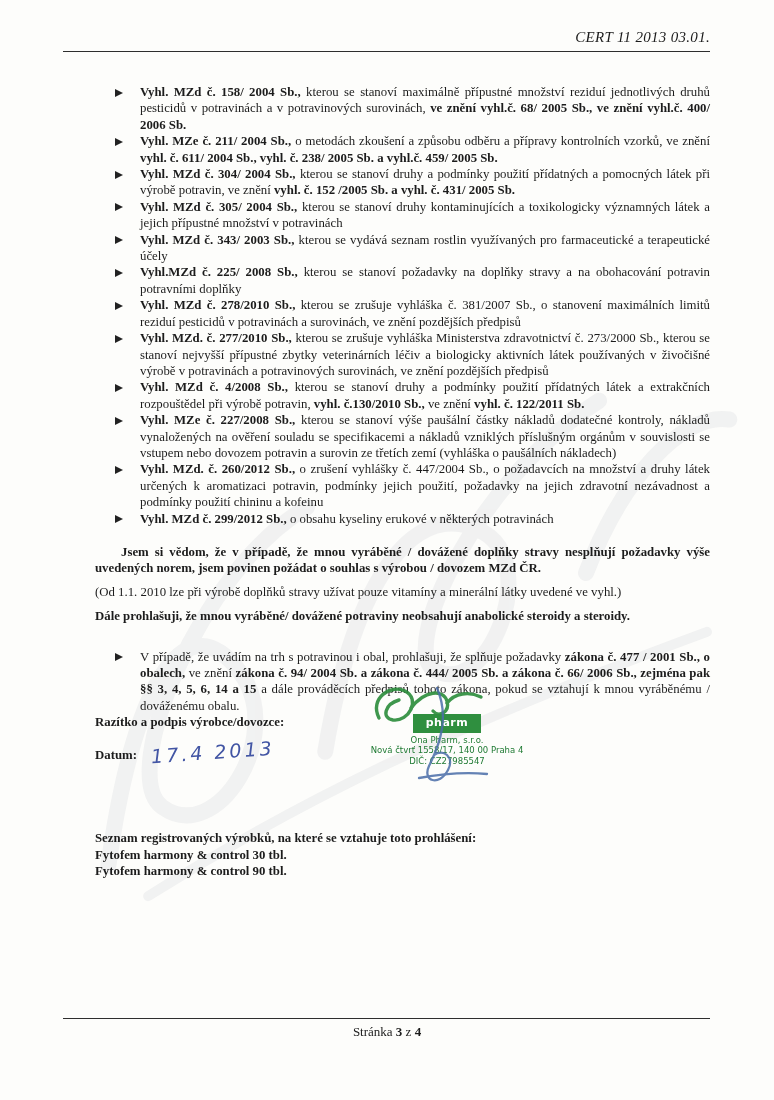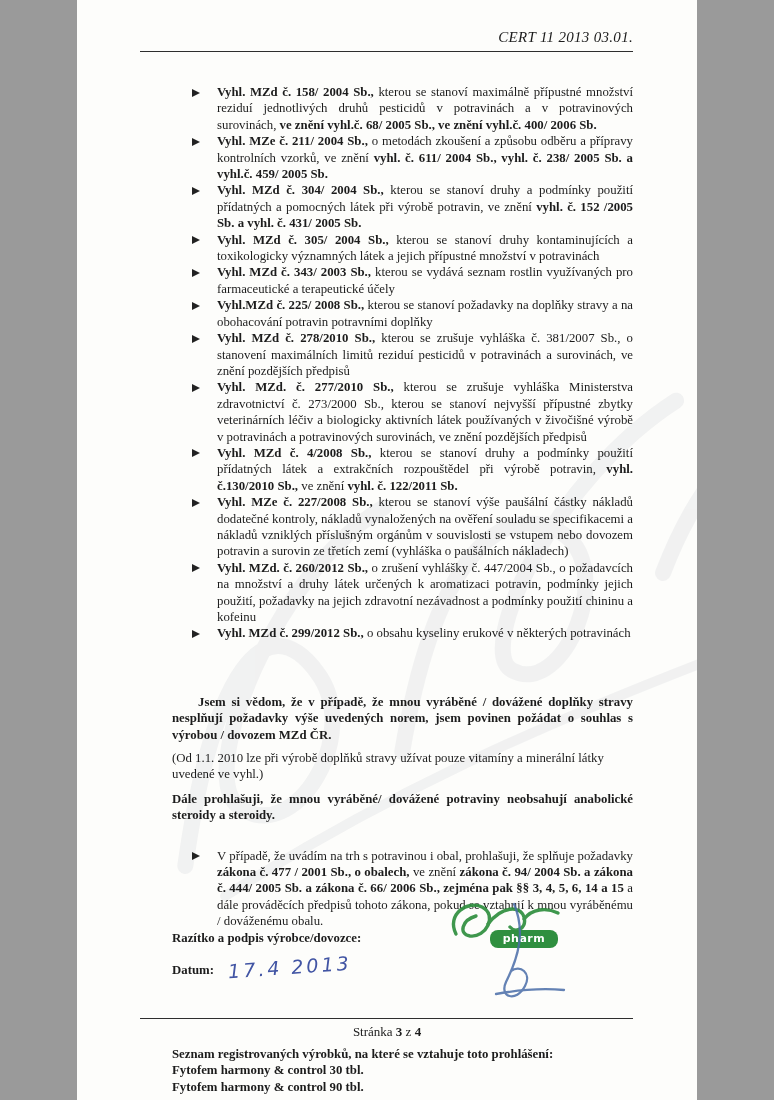--- a/index.html
+++ b/index.html
@@ -1,19 +1,19 @@
 <!DOCTYPE html>
 <html lang="cs"><head>
 <meta charset="utf-8">
 <style>
   * { margin:0; padding:0; box-sizing:border-box; }
   html,body { background:#9a9a9a; }
   .page {
     position:relative;
-    width:620px; height:1100px;
+    width:774px; height:1100px;
     margin:0 auto;
     background:#fdfdfb;
     font-family:"Liberation Serif","DejaVu Serif",serif;
     color:#1c1c1c;
     overflow:hidden;
   }
   .b { font-weight:700; }
 
   
   .header { padding:28px 64px 0 0; text-align:right; }
@@ -33,42 +33,42 @@
   .reg-item { position:relative; padding-left:45px; text-align:justify; }
   .arrow-bullet {
     position:absolute; left:20px; top:4.5px;
     width:0; height:0;
     border-top:4.5px solid transparent;
     border-bottom:4.5px solid transparent;
     border-left:8px solid #222;
   }
 
   .para { text-align:justify; }
-  .decl { font-weight:700; margin-top:52px; text-indent:26px; }
+  .decl { font-weight:700; margin-top:17px; text-indent:26px; }
   .note { margin-top:7px; }
   .steroids { font-weight:700; margin-top:8px; text-align:justify; }
   .packaging { margin-top:24px; }
 
   
   .stamp-section { position:relative; margin-top:0; height:102px; }
   .stamp-label { font-weight:700; }
   .datum-line { margin-top:13px; font-weight:700; }
   .hand-date {
     display:inline-block; margin-left:14px;
     font-family:"DejaVu Sans",sans-serif; font-style:italic; font-weight:400;
     color:#4255a4; font-size:19px; letter-spacing:3px;
     transform:rotate(-4deg);
   }
   .stamp { position:absolute; left:226px; top:-26px; width:252px; text-align:center; }
   .stamp-art { position:absolute; left:28px; top:-6px; z-index:2; }
   .stamp-pill {
     display:inline-block; margin-top:26px;
     background:#2f8f3f; color:#fff;
     font-family:"DejaVu Sans",sans-serif; font-weight:700; font-size:11px;
-    padding:1px 13px; border-radius:8px; letter-spacing:.5px;
+    padding:1px 13px; border-radius:0; letter-spacing:.5px;
   }
   .stamp-lines { margin-top:2px; color:#1f7a33; font-family:"DejaVu Sans",sans-serif; font-size:8.5px; line-height:10.5px; }
 
   
   .products { margin-top:14px; }
   .products p { font-weight:700; }
 
   
   .footer-rule { position:absolute; top:1018px; left:63px; right:64px; border-top:1.6px solid #2e2e2e; }
   .footer { position:absolute; top:1024px; left:0; width:100%; text-align:center; font-size:13px; font-family:"Liberation Serif",serif; }
@@ -133,20 +133,25 @@
             <path d="M30,36 C20,16 42,2 56,9 C72,17 60,40 44,38 C32,36 36,22 50,18"></path>
             <path d="M62,26 C76,8 94,7 98,19 C101,30 90,36 84,29"></path>
             <path d="M98,21 C106,11 120,9 132,15"></path>
           </g>
           <g fill="none" stroke="#4a6da8" stroke-width="2.3" stroke-linecap="round" opacity="0.85">
             <path d="M88,6 C100,34 92,60 80,84 C73,99 90,105 99,88 C106,75 94,66 85,73"></path>
             <path d="M70,96 C92,92 116,90 138,92"></path>
           </g>
         </svg>
         <span class="stamp-pill">pharm</span>
+        <div class="stamp-lines">
+          <div>Ona Pharm, s.r.o.</div>
+          <div>Nová čtvrť 1558/17, 140 00 Praha 4</div>
+          <div>DIČ: CZ27985547</div>
+        </div>
       </div>
     </div>
 
     <div class="products">
       <p>Seznam registrovaných výrobků, na které se vztahuje toto prohlášení:</p>
       <p>Fytofem harmony &amp; control 30 tbl.</p>
       <p>Fytofem harmony &amp; control 90 tbl.</p>
     </div>
 
   </div>

